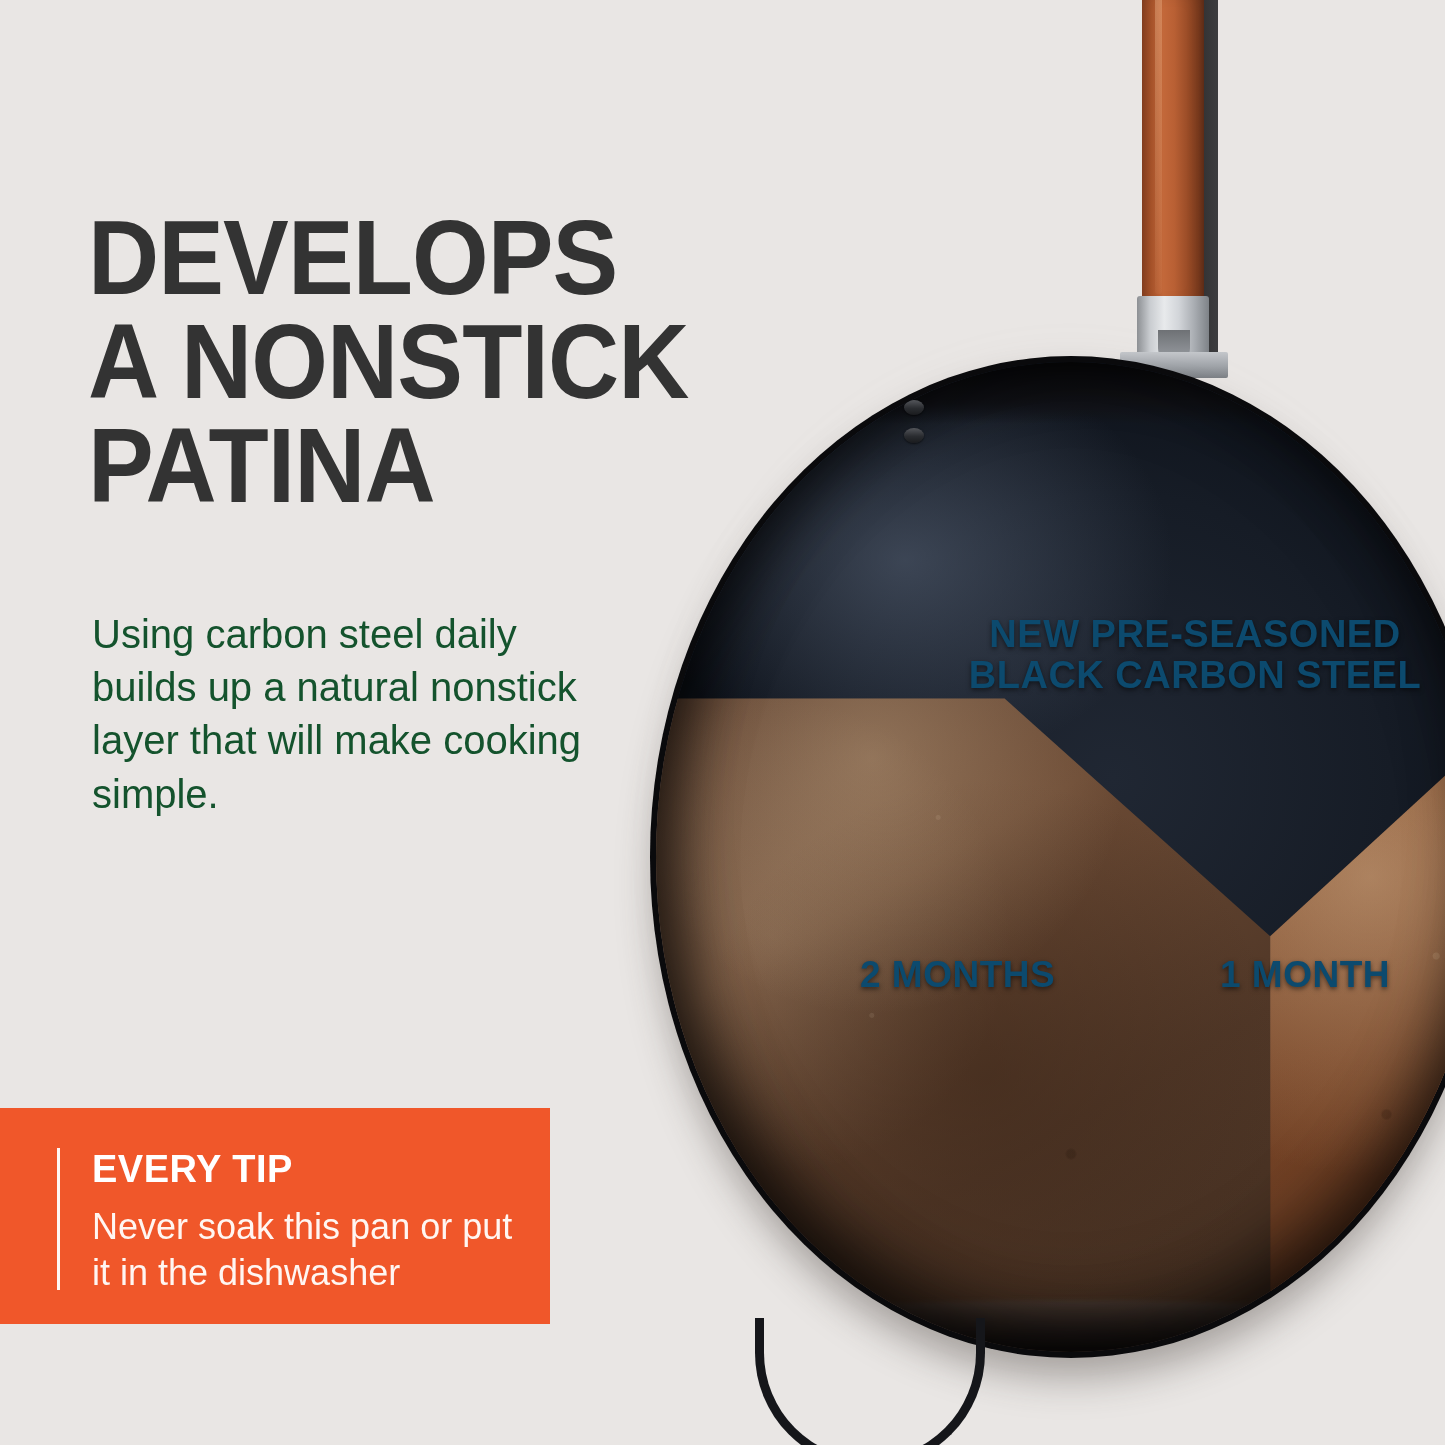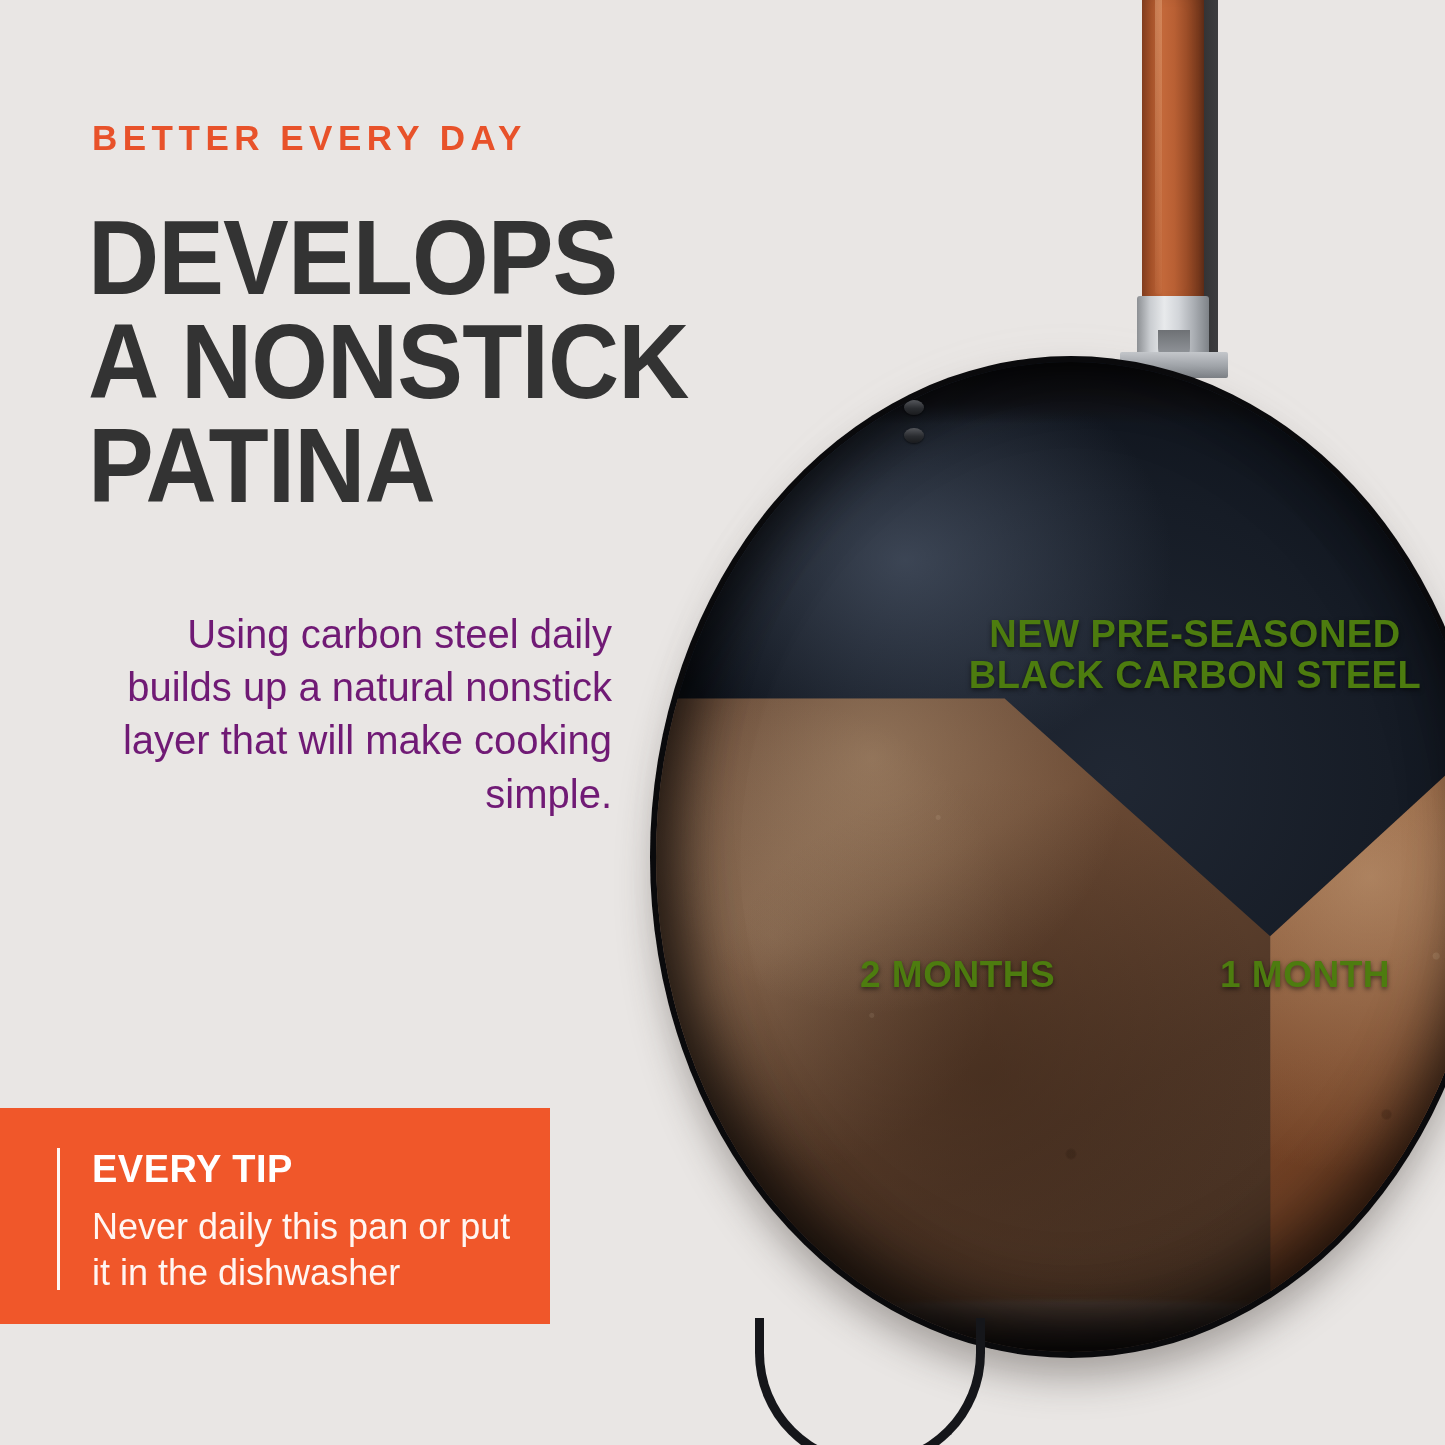--- a/index.html
+++ b/index.html
@@ -39,22 +39,21 @@
   }
   .headline .ln{ display:block; white-space:nowrap; }
 
   .para{
     position:absolute; left:92px;
     width:520px;
     font-family:"Liberation Sans", sans-serif;
     font-weight:normal;
     font-size:40px;
     line-height:1.33;
-    color:#701a75;
-    text-align:right;
+    color:#14532d;
   }
   .para-1{ top:608px; }
   .para-2{ top:860px; }
 
   
   .care-tip{
     position:absolute;
     left:-20px; top:1108px;
     width:570px; height:216px;
     background:#F0572A;
@@ -259,21 +258,21 @@
     width:230px; height:150px;
     border:9px solid #15161A;
     border-top:none;
     border-radius:0 0 115px 115px;
     background:transparent;
   }
 
   
   .pan-label{
     position:absolute;
-    color:#4d7c0f;
+    color:#0c4a6e;
     font-family:"Liberation Sans", sans-serif;
     font-weight:bold;
     line-height:1.08;
     letter-spacing:.5px;
     text-shadow:0 2px 5px rgba(0,0,0,.55);
     z-index:6;
   }
   .label-new{
     left:400px; top:614px;
     font-size:38px;
@@ -289,35 +288,34 @@
     left:660px; top:955px;
     font-size:37px;
     text-align:right;
   }
 </style>
 </head>
 <body>
 
 <div class="canvas">
 
-  <div class="eyebrow">BETTER EVERY DAY</div>
 
   <div class="headline">
     <span class="ln">DEVELOPS</span>
     <span class="ln">A NONSTICK</span>
     <span class="ln">PATINA</span>
   </div>
 
   <div class="para para-1">Using carbon steel daily builds up a natural nonstick layer that will make cooking simple.</div>
 
 
   <div class="care-tip">
     <div class="care-rule"></div>
     <div class="care-title">EVERY TIP</div>
-    <div class="care-body">Never daily this pan or put it in the dishwasher</div>
+    <div class="care-body">Never soak this pan or put it in the dishwasher</div>
   </div>
 
   <div class="pan-stage">
 
     <div class="pan-shadow"></div>
 
     <div class="handle-neck"></div>
     <div class="handle-wood"></div>
     <div class="handle-ferrule"></div>
     <div class="ferrule-notch"></div>

